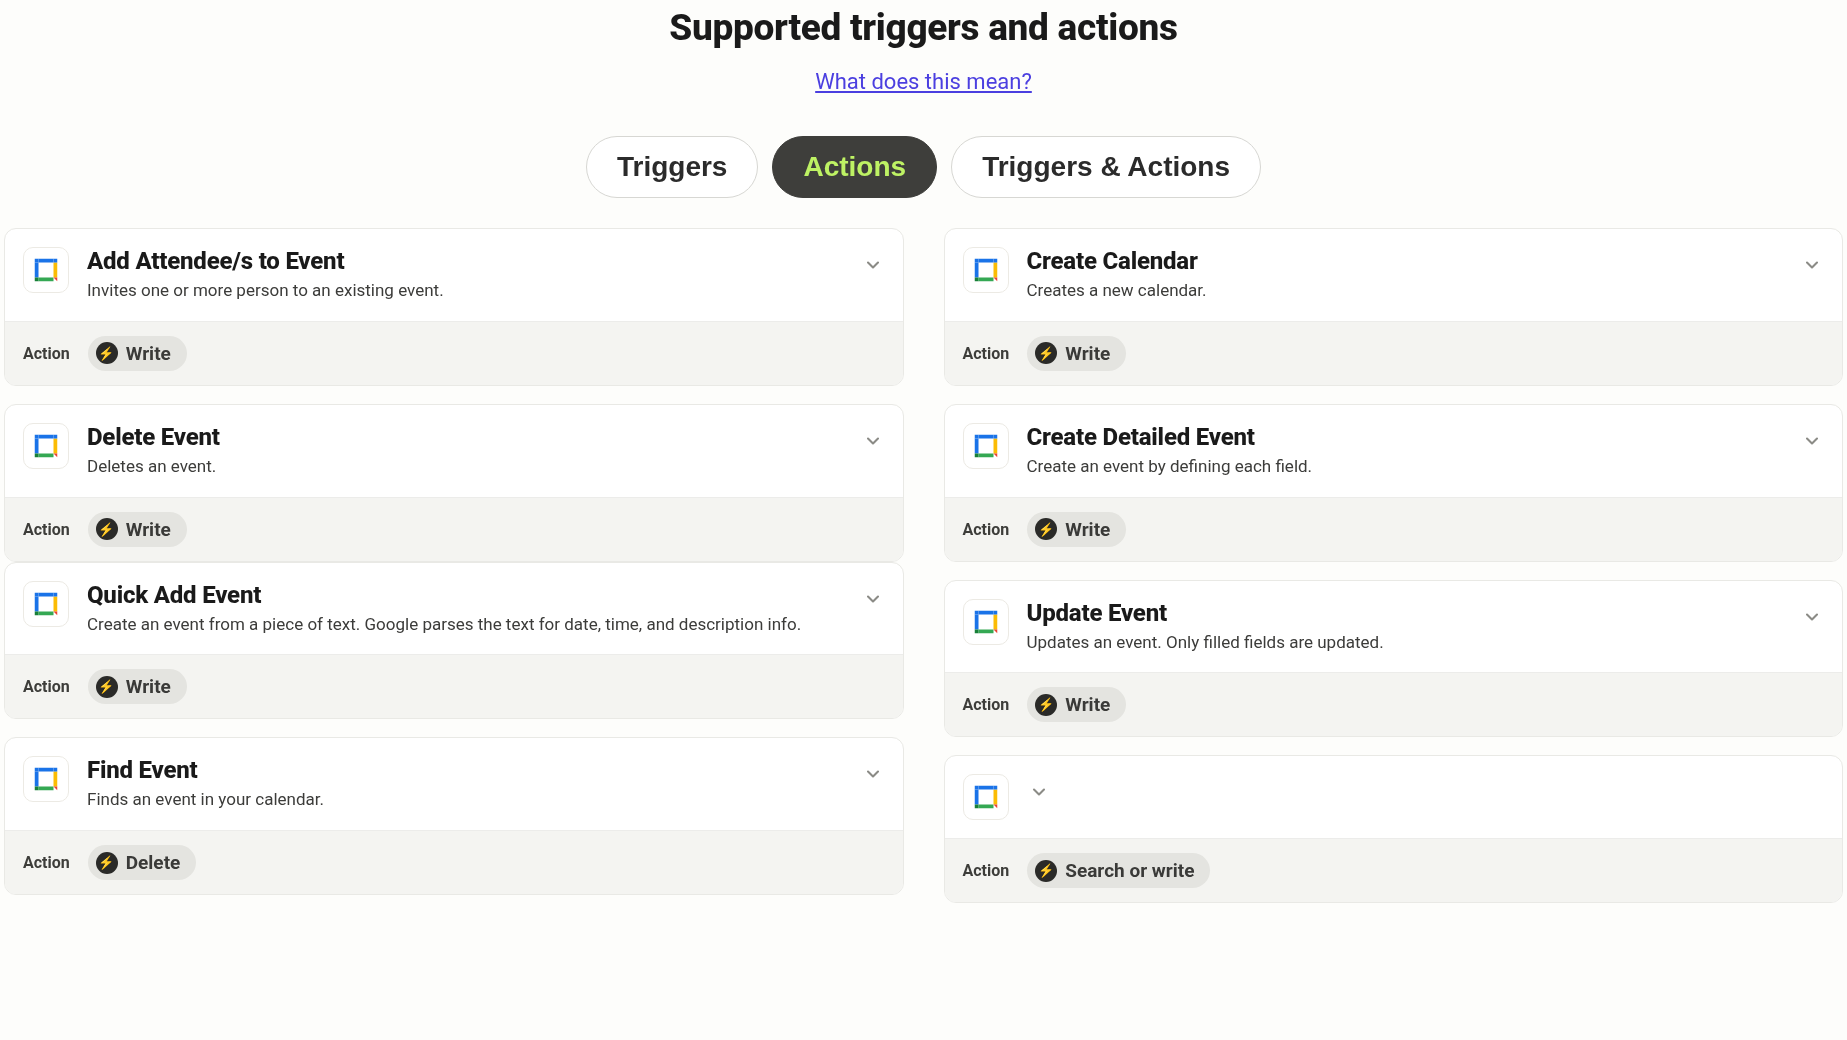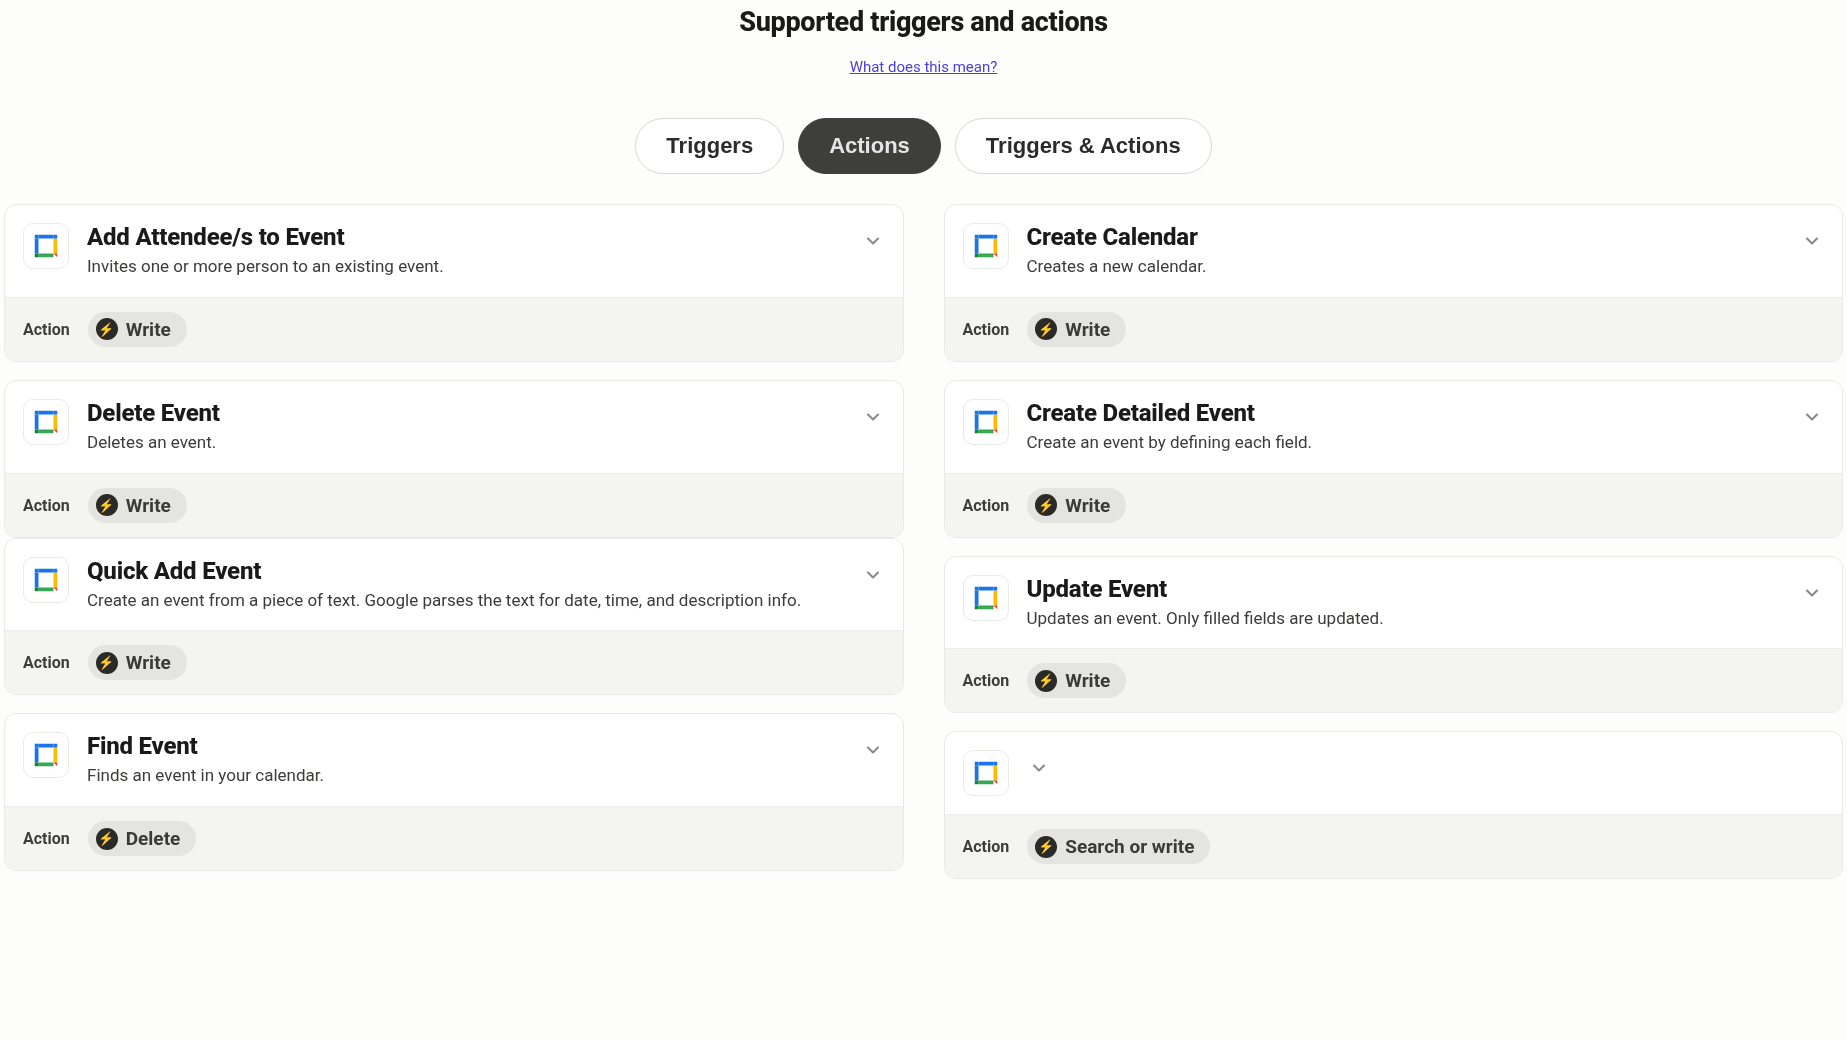--- a/index.html
+++ b/index.html
@@ -7,52 +7,52 @@
     font-family: -apple-system, BlinkMacSystemFont, "Segoe UI", Roboto, Helvetica, Arial, sans-serif;
     background: #fdfdfb;
     color: #1a1a1a;
     padding-top: 6px;
   }
   .header {
     text-align: center;
     padding: 0 0 18px 0;
   }
   .header h1 {
-    font-size: 27px;
+    font-size: 37px;
     font-weight: 800;
     color: #1a1a1a;
     letter-spacing: -0.3px;
   }
   .header .help-link {
     display: inline-block;
     margin-top: 20px;
-    font-size: 15px;
+    font-size: 22px;
     color: #4b3fe0;
     text-decoration: underline;
     font-weight: 400;
   }
   .filter-row {
     display: flex;
     justify-content: center;
     gap: 14px;
     margin: 24px 0 30px 0;
   }
   .filter-pill {
     border: 1px solid #d7d7d3;
     background: #fff;
     border-radius: 999px;
     padding: 14px 30px;
-    font-size: 22px;
+    font-size: 28px;
     font-weight: 600;
     color: #2b2b2b;
     cursor: pointer;
   }
   .filter-pill.active {
     background: #3e3e3b;
-    color: #e5e5e5;
+    color: #bef264;
     border-color: #3e3e3b;
   }
   .cards-grid {
     display: grid;
     grid-template-columns: 1fr 1fr;
     gap: 18px 40px;
     padding: 0 4px;
     align-items: start;
   }
   .card {

